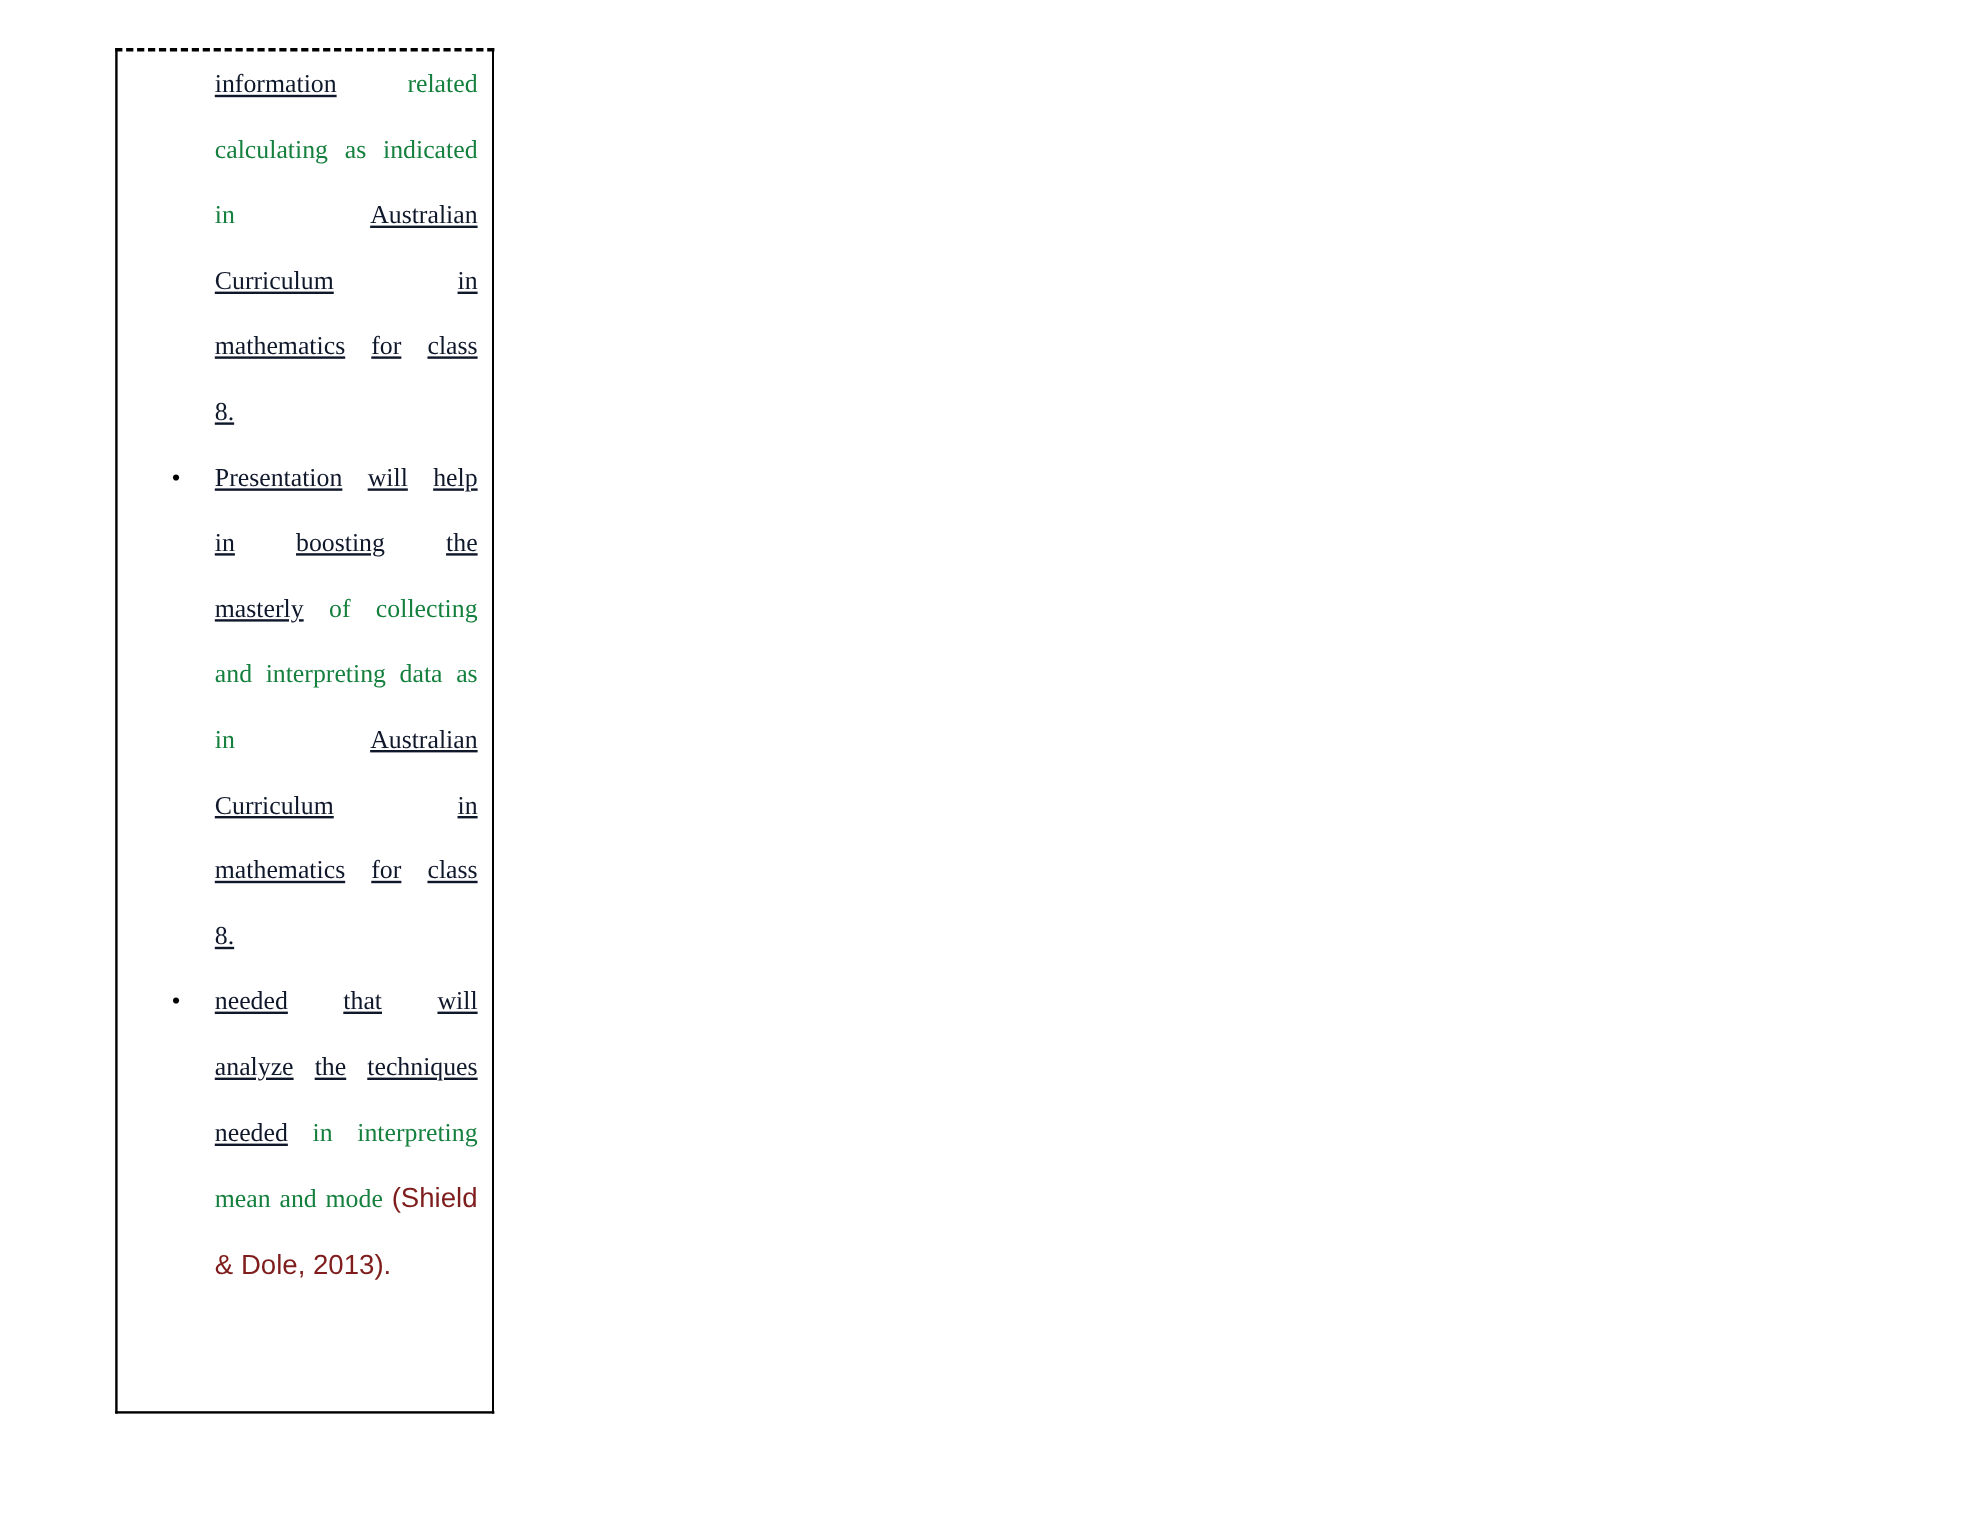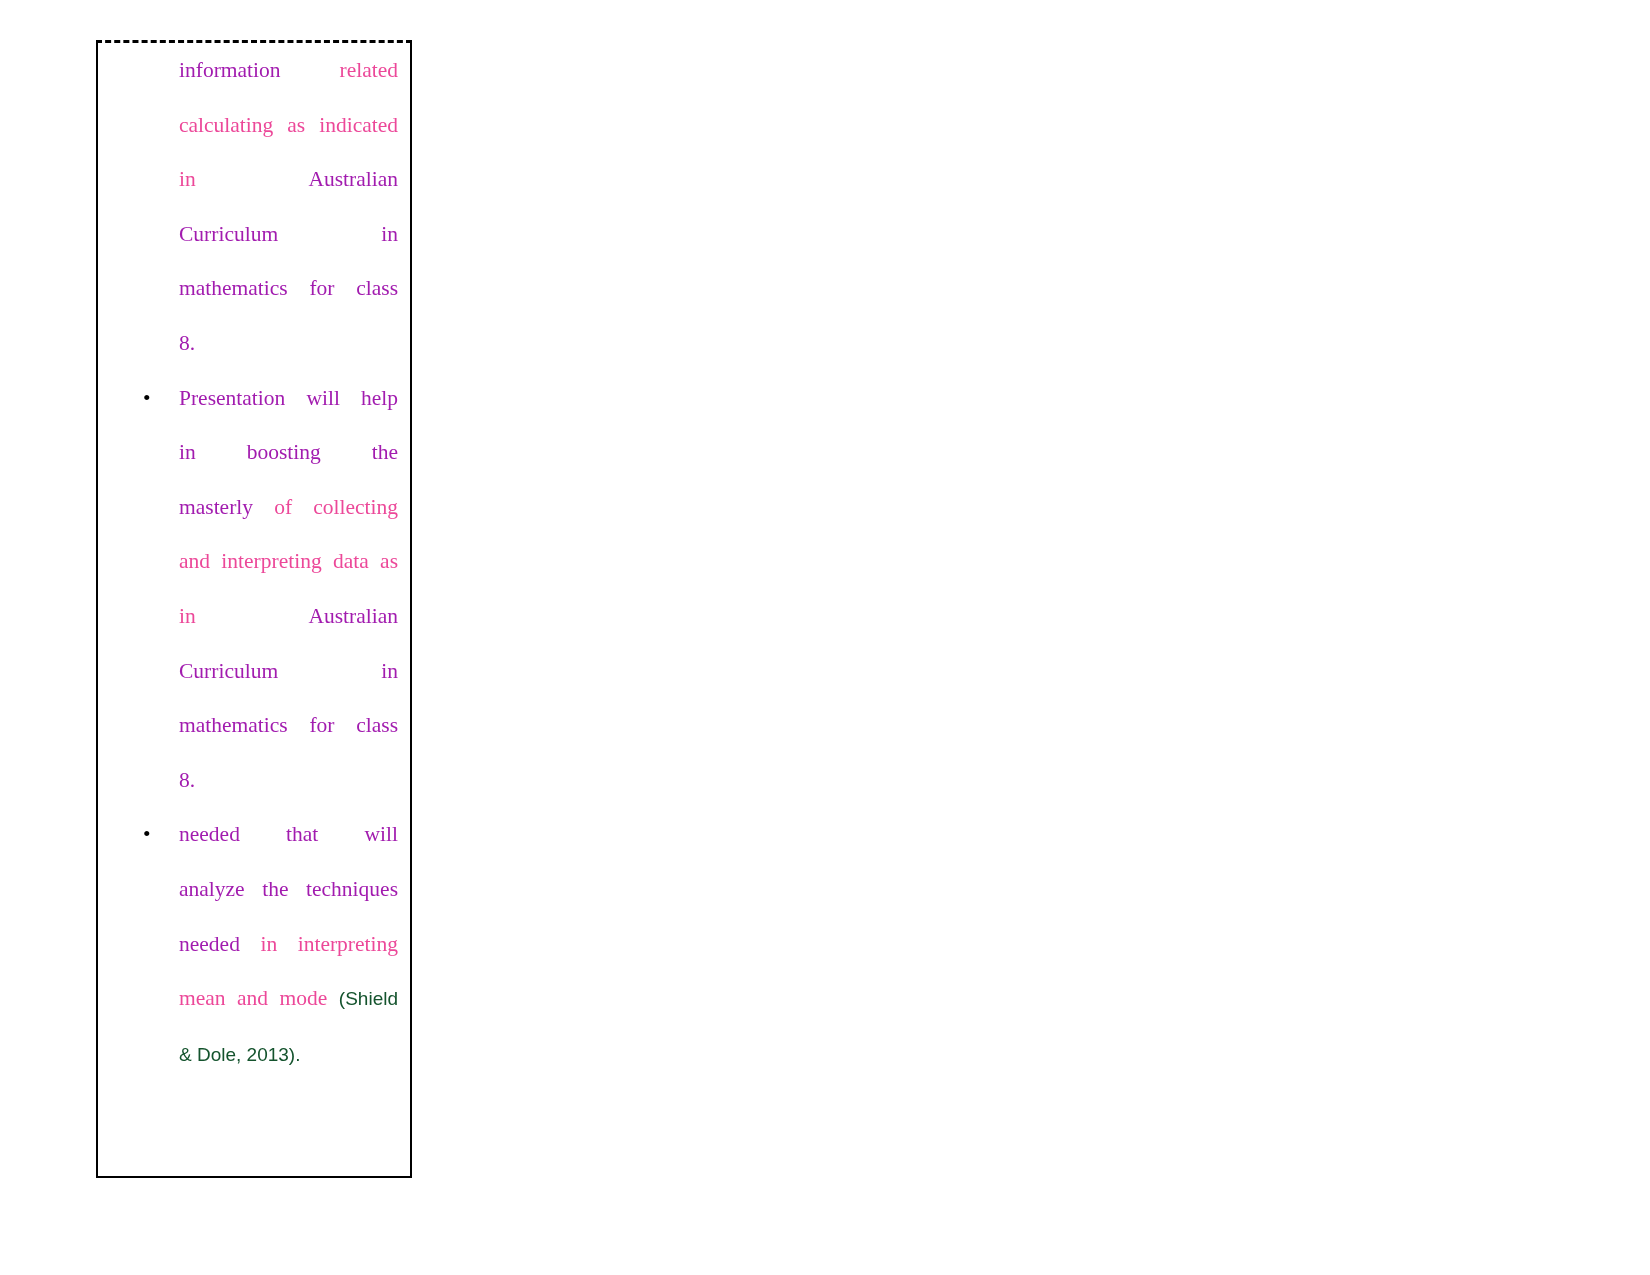--- a/index.html
+++ b/index.html
@@ -85,29 +85,30 @@
     display: block;
     text-align: justify;
     text-align-last: justify;
   }
   .para .lastline {
     display: block;
     text-align: left;
   }
 
   .red {
-    color: #ec4899;
+    color: #15803d;
   }
   .black {
-    color: #a21caf;
+    color: #0f172a;
+    text-decoration: underline;
   }
   .cite {
     font-family: "Liberation Sans", "DejaVu Sans", sans-serif;
-    font-size: 19px;
-    color: #14532d;
+    font-size: 23px;
+    color: #7f1d1d;
   }
 </style>
 </head>
 <body>
 
 <div id="page">
 
   <div id="cell">
     <div class="cell-inner">
 

